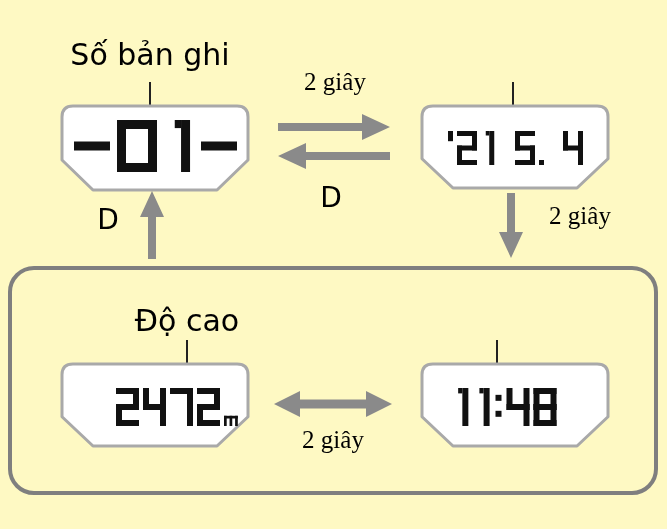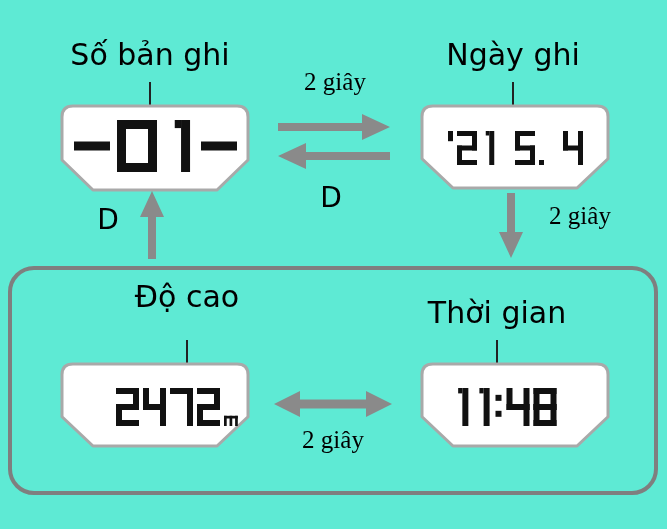--- a/index.html
+++ b/index.html
@@ -1,17 +1,17 @@
 <!DOCTYPE html>
 <html style="--digit: #111111; --arrow: #8a8a8a; --display-outline: #a9a9a9; --container-outline: #7f7f7f; --pointer-line: #222222;"><head>
 <meta charset="utf-8">
 <style>
   html,body{margin:0;padding:0;background:#fff;}
   .stage{
-    position:relative;width:667px;height:529px;background:#5eead4;overflow:hidden;
+    position:relative;width:667px;height:529px;background:#fef9c3;overflow:hidden;
     font-family:"DejaVu Sans","Liberation Sans",sans-serif;color:#000;
   }
   .lbl{
     position:absolute;transform:translateX(-50%);white-space:nowrap;
     font-size:30px;line-height:1.1;color:#000;text-align:center;
   }
   .lbl-small{font-size:25px;font-family:Liberation Serif, serif;}
   .lbl-d{font-size:28px;}
   .pline{position:absolute;width:2px;background:var(--pointer-line,#222);}
   .display{position:absolute;}
@@ -26,21 +26,20 @@
     position:absolute;left:8px;top:266px;width:650px;height:229px;
     border:4px solid var(--container-outline,#7f7f7f);border-radius:26px;box-sizing:border-box;background:transparent;
   }
 </style>
 </head>
 <body>
 
 <div class="stage">
 
   <div class="lbl" style="left:150px;top:38px;">Số bản ghi</div>
-  <div class="lbl" style="left:513px;top:38px;">Ngày ghi</div>
 
   <div class="pline" style="left:149px;top:82px;height:36px;"></div>
   <div class="pline" style="left:512px;top:82px;height:34px;"></div>
 
   <div class="display" style="left:60px;top:104px;width:190px;height:88px;">
     <svg class="outline" width="190" height="88" viewBox="0 0 190 88" preserveAspectRatio="none">
       <path d="M13 2 H177 Q188 2 188 13 V56 L157 86 H33 L2 56 V13 Q2 2 13 2 Z"></path>
     </svg>
     <div class="digits digits-center" style="left:0;right:0;top:16px;">
         <svg width="163" height="52" viewBox="0 0 163 52">
@@ -100,22 +99,21 @@
     <path d="M9 68 V26 H1 L13 0 L25 26 H17 V68 Z"></path>
   </svg>
 
   <svg class="arrow" style="left:498px;top:193px;" width="26" height="65" viewBox="0 0 26 65">
     <path d="M9 0 V39 H1 L13 65 L25 39 H17 V0 Z"></path>
   </svg>
   <div class="lbl lbl-small" style="left:580px;top:202px;">2 giây</div>
 
   <div class="groupbox"></div>
 
-  <div class="lbl" style="left:187px;top:280px;text-align:right;">Độ cao</div>
-  <div class="lbl" style="left:497px;top:296px;">Thời gian</div>
+  <div class="lbl" style="left:187px;top:304px;text-align:right;">Độ cao</div>
 
   <div class="pline" style="left:186px;top:340px;height:37px;"></div>
   <div class="pline" style="left:496px;top:340px;height:37px;"></div>
 
   <div class="display" style="left:60px;top:362px;width:190px;height:86px;">
     <svg class="outline" width="190" height="86" viewBox="0 0 190 88" preserveAspectRatio="none">
       <path d="M13 2 H177 Q188 2 188 13 V56 L157 86 H33 L2 56 V13 Q2 2 13 2 Z"></path>
     </svg>
     <div class="digits digits-right" style="left:0;right:12px;top:26px;">
         <svg width="122" height="38" viewBox="0 0 122 38">

